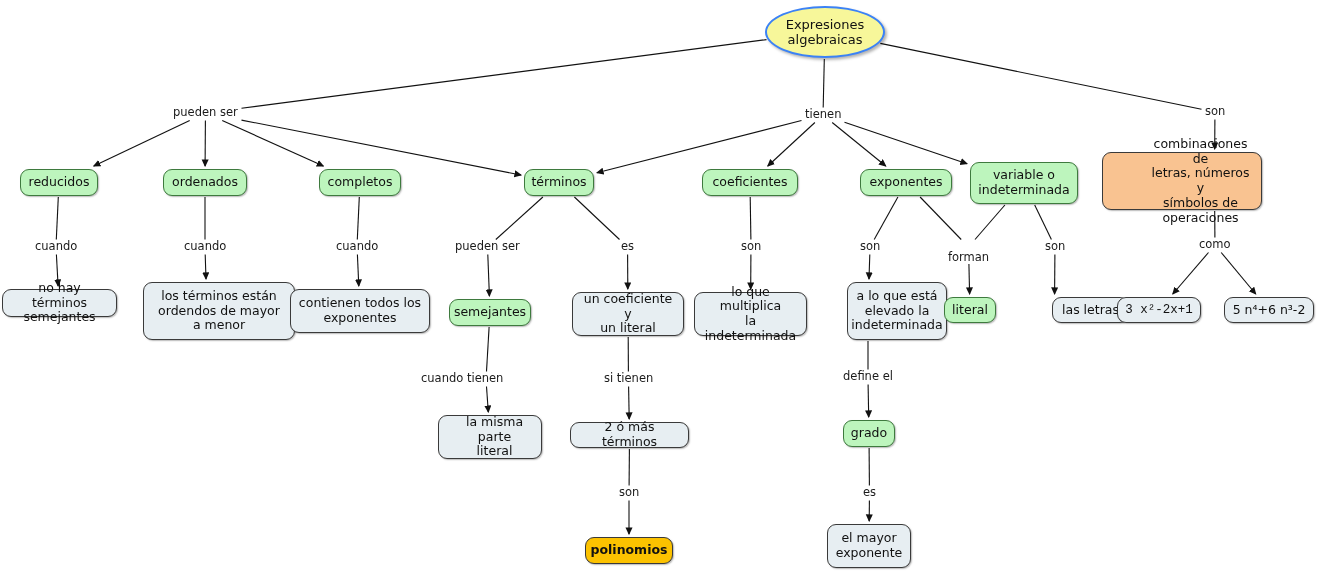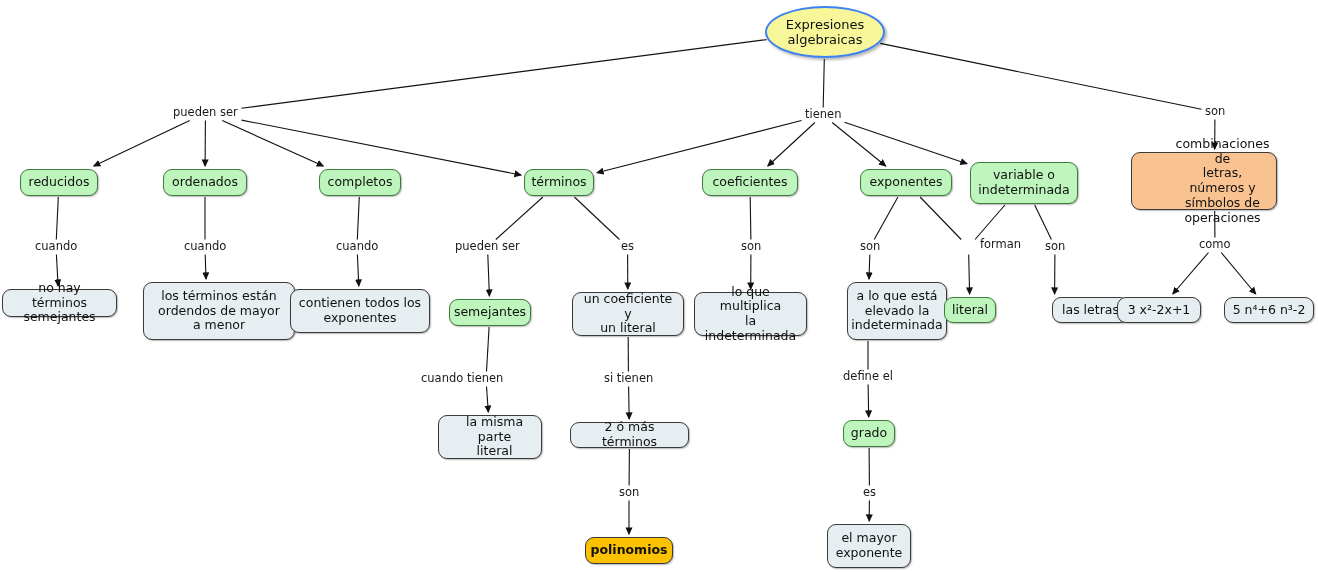--- a/index.html
+++ b/index.html
@@ -125,55 +125,55 @@
       <div class="node n-blue" style="left: 143px; top: 282px; width: 152px; height: 58px;"><span>los términos están
 ordendos de mayor
 a menor</span></div>
       <div class="node n-blue" style="left: 290px; top: 289px; width: 140px; height: 44px;"><span>contienen todos los
 exponentes</span></div>
       <div class="node n-green" style="left: 524px; top: 169px; width: 70px; height: 27px;"><span>términos</span></div>
       <div class="node n-green" style="left: 702px; top: 169px; width: 96px; height: 27px;"><span>coeficientes</span></div>
       <div class="node n-green" style="left: 860px; top: 169px; width: 92px; height: 27px;"><span>exponentes</span></div>
       <div class="node n-green" style="left: 970px; top: 162px; width: 108px; height: 42px;"><span>variable o
 indeterminada</span></div>
-      <div class="node n-orange" style="left: 1131px; top: 152px; width: 146px; height: 58px; padding-left: 44px;"><span>combinaciones de
+      <div class="node n-orange" style="left: 1102px; top: 152px; width: 160px; height: 58px; padding-left: 44px;"><span>combinaciones de
 letras, números y
 símbolos de operaciones</span></div>
       <div class="node n-green" style="left: 449px; top: 299px; width: 82px; height: 27px;"><span>semejantes</span></div>
       <div class="node n-blue" style="left: 572px; top: 292px; width: 112px; height: 44px;"><span>un coeficiente y
 un literal</span></div>
       <div class="node n-blue" style="left: 694px; top: 292px; width: 113px; height: 44px;"><span>lo que multiplica
 la indeterminada</span></div>
       <div class="node n-blue" style="left: 818px; top: 282px; width: 100px; height: 58px; margin-left: 29px;"><span>a lo que está
 elevado la
 indeterminada</span></div>
       <div class="node n-green" style="left: 944px; top: 297px; width: 52px; height: 26px;"><span>literal</span></div>
       <div class="node n-blue" style="left: 1052px; top: 297px; width: 77px; height: 26px;"><span>las letras</span></div>
-      <div class="node n-blue" style="left: 1117px; top: 297px; width: 84px; height: 26px;"><span>3 x²-2x+1</span></div>
+      <div class="node n-blue" style="left: 1117px; top: 297px; width: 84px; height: 26px; font-family: Liberation Mono, monospace;"><span>3 x²-2x+1</span></div>
       <div class="node n-blue" style="left: 1224px; top: 297px; width: 90px; height: 26px;"><span>5 n⁴+6 n³-2</span></div>
       <div class="node n-blue" style="left: 438px; top: 415px; width: 104px; height: 44px; padding-left: 16px;"><span>la misma parte
 literal</span></div>
       <div class="node n-blue" style="left: 570px; top: 422px; width: 119px; height: 26px;"><span>2 ó más términos</span></div>
       <div class="node n-green" style="left: 843px; top: 420px; width: 52px; height: 27px;"><span>grado</span></div>
       <div class="node n-amber" style="left: 585px; top: 537px; width: 88px; height: 27px;"><span>polinomios</span></div>
       <div class="node n-blue" style="left: 827px; top: 524px; width: 84px; height: 44px;"><span>el mayor
 exponente</span></div>
     </div>
   <div id="label-layer">
       <span class="linklabel" style="left: 171px; top: 107px;">pueden ser</span>
       <span class="linklabel" style="left: 803px; top: 109px;">tienen</span>
       <span class="linklabel" style="left: 1203px; top: 106px;">son</span>
       <span class="linklabel" style="left: 33px; top: 241px;">cuando</span>
       <span class="linklabel" style="left: 182px; top: 241px;">cuando</span>
       <span class="linklabel" style="left: 334px; top: 241px;">cuando</span>
       <span class="linklabel" style="left: 453px; top: 241px;">pueden ser</span>
       <span class="linklabel" style="left: 619px; top: 241px;">es</span>
       <span class="linklabel" style="left: 739px; top: 241px;">son</span>
       <span class="linklabel" style="left: 858px; top: 241px;">son</span>
-      <span class="linklabel" style="left: 946px; top: 239px; margin-left: 32px;">forman</span>
+      <span class="linklabel" style="left: 946px; top: 252px;">forman</span>
       <span class="linklabel" style="left: 1043px; top: 241px;">son</span>
       <span class="linklabel" style="left: 1197px; top: 239px;">como</span>
       <span class="linklabel" style="left: 419px; top: 373px;">cuando tienen</span>
       <span class="linklabel" style="left: 602px; top: 373px;">si tienen</span>
       <span class="linklabel" style="left: 841px; top: 371px;">define el</span>
       <span class="linklabel" style="left: 617px; top: 487px;">son</span>
       <span class="linklabel" style="left: 861px; top: 487px;">es</span>
     </div>
 </div>
 

